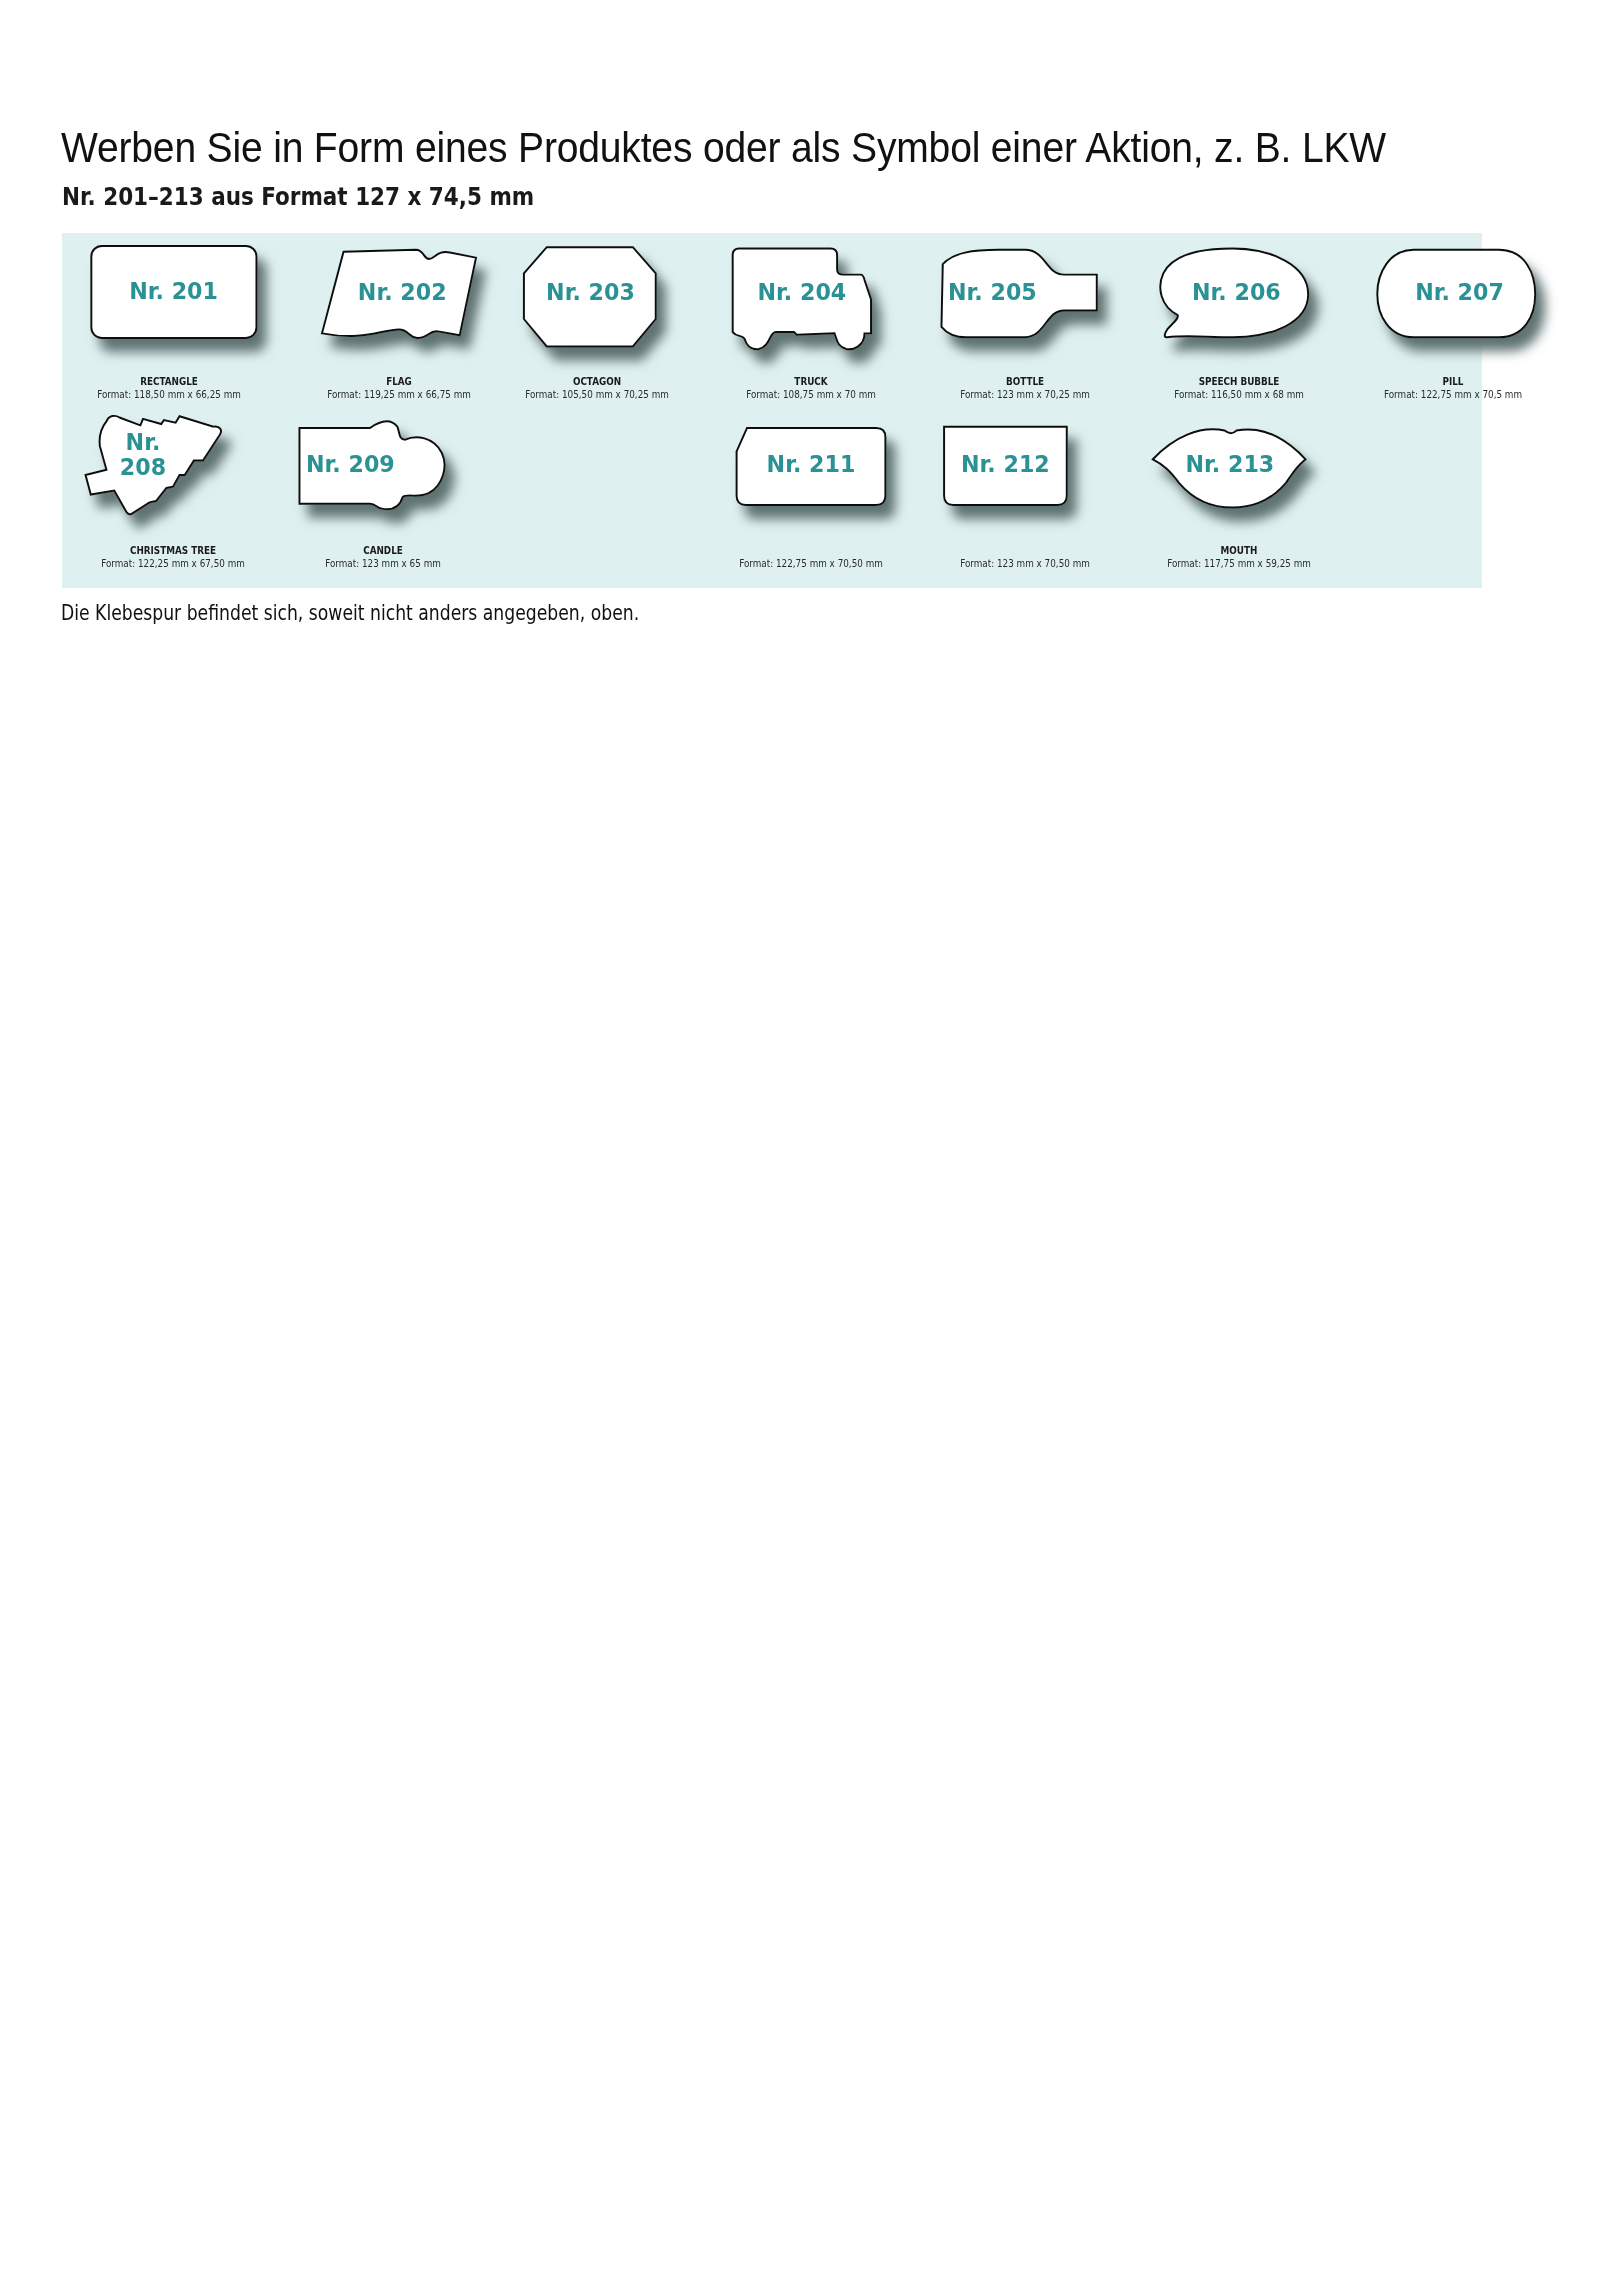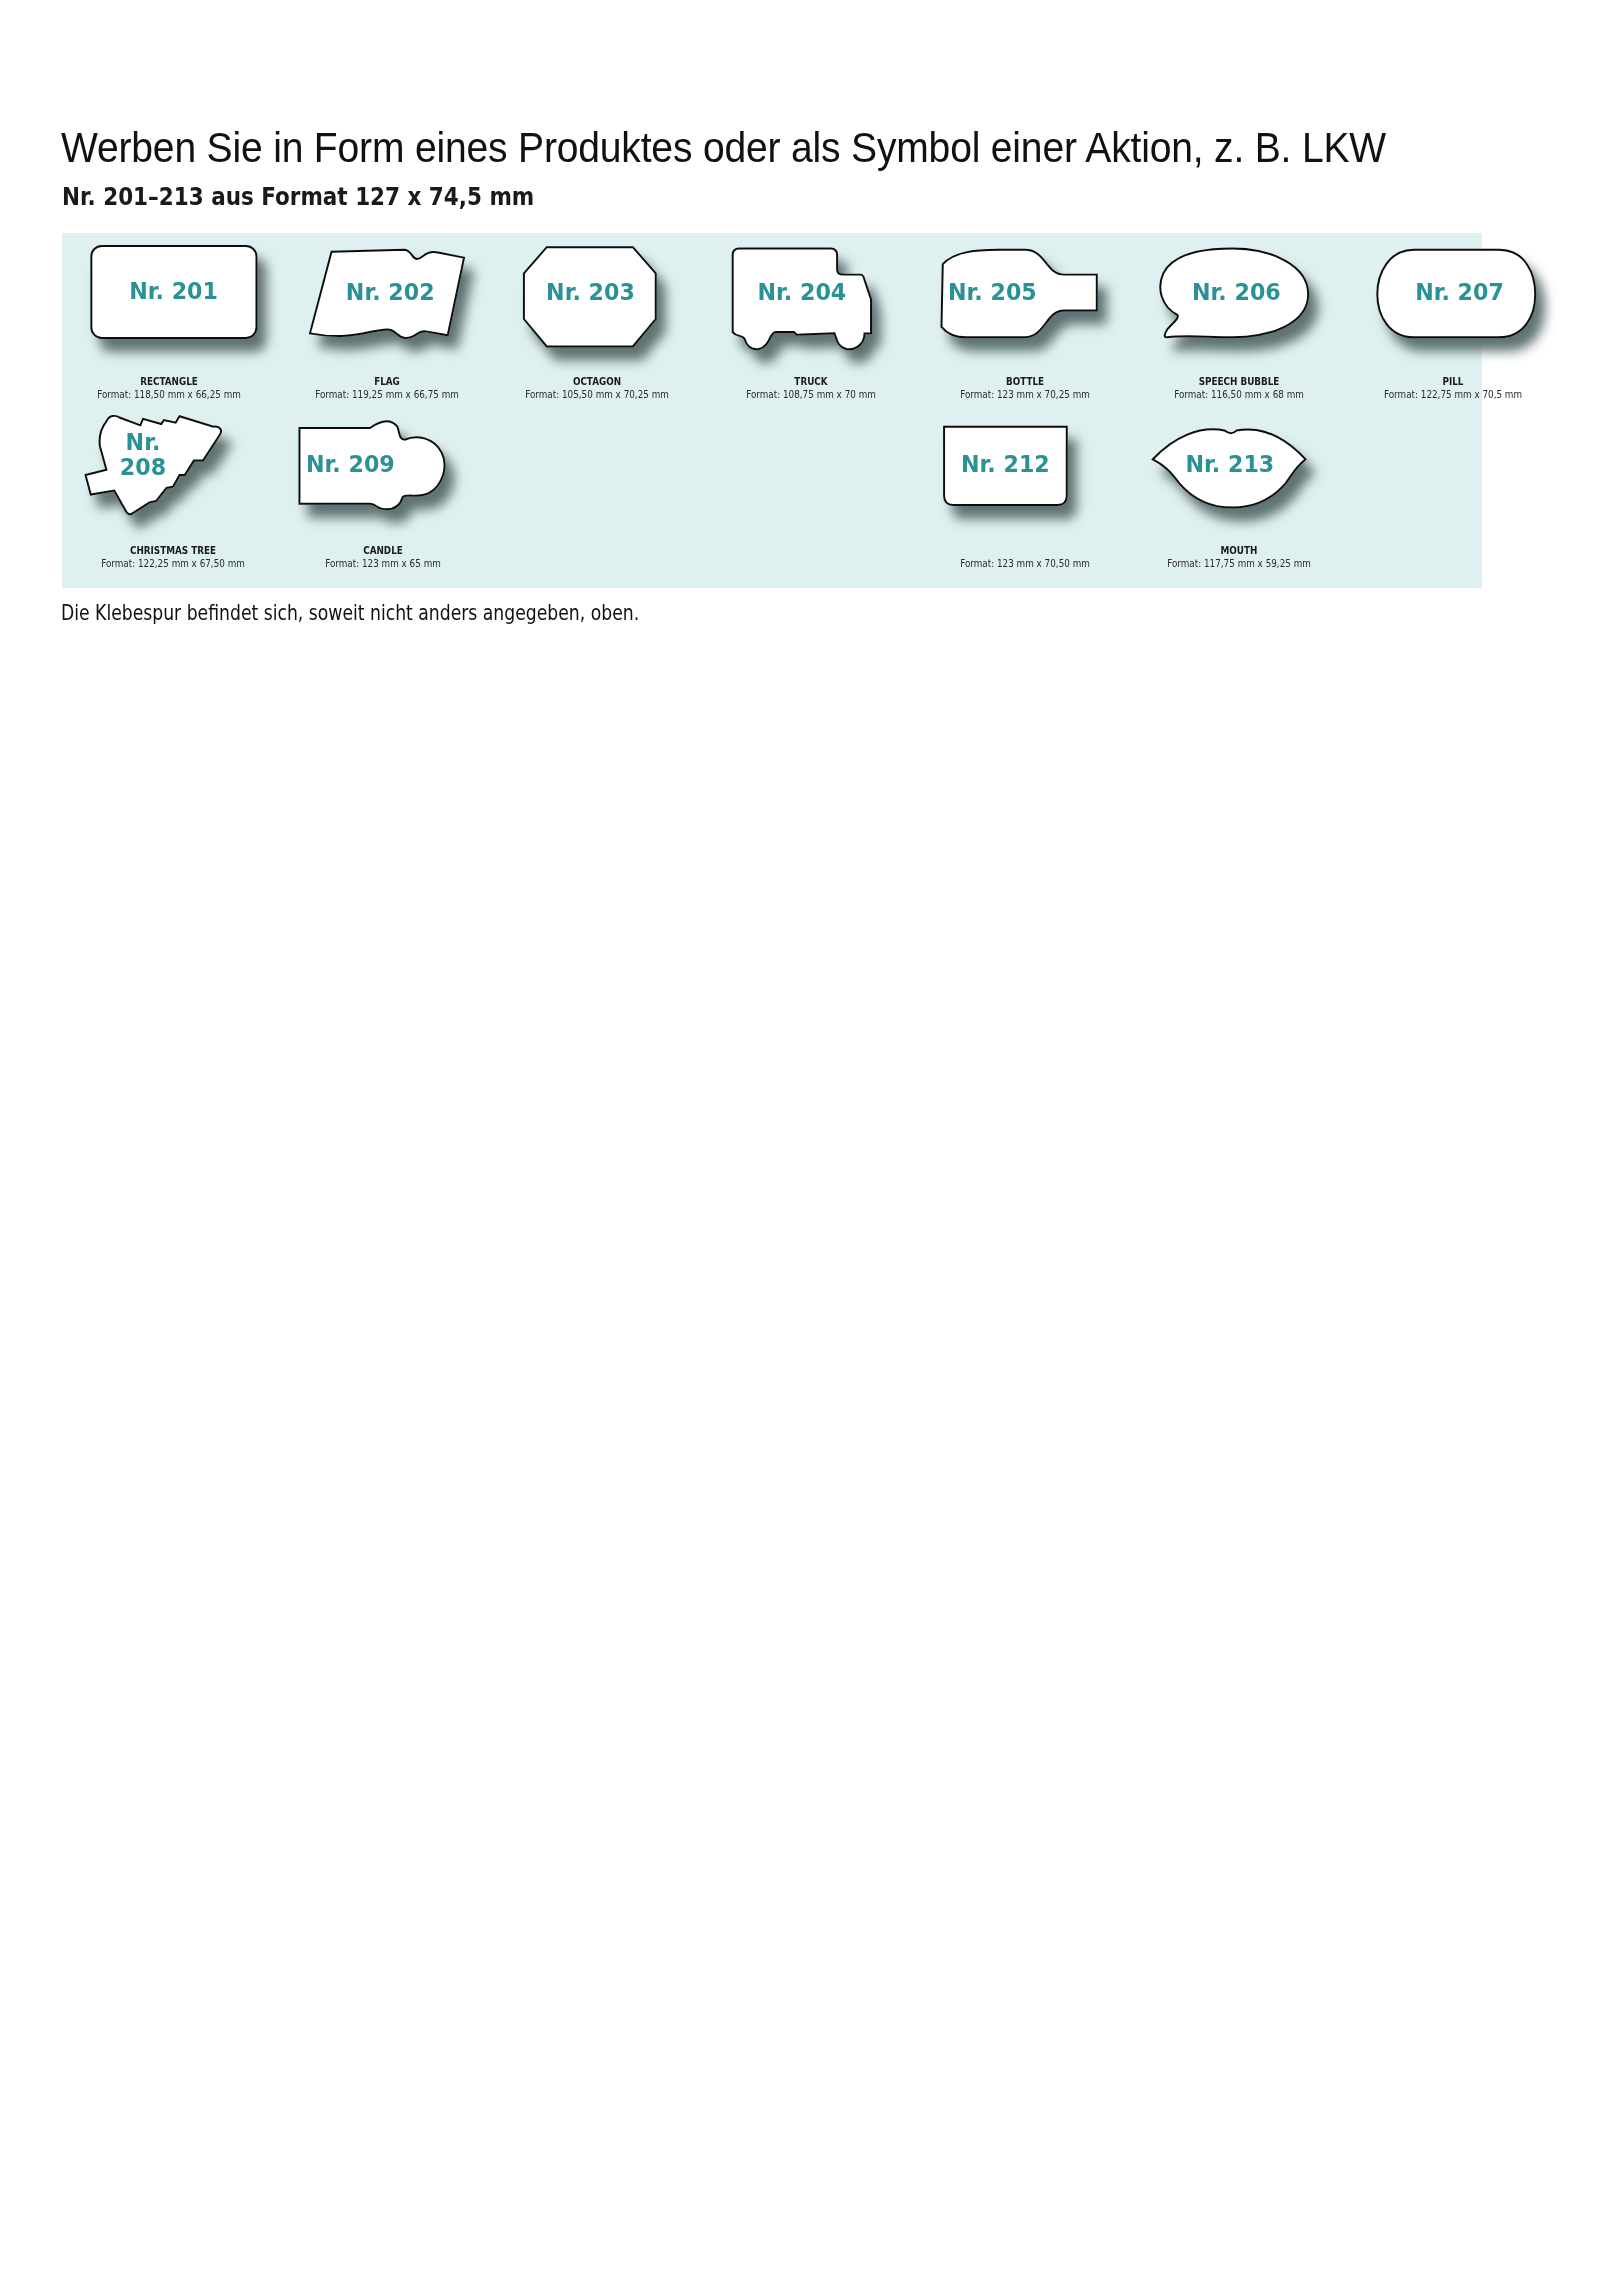--- a/index.html
+++ b/index.html
@@ -71,21 +71,21 @@
 
   <div class="cell" style="left:0;top:9.2px">
     <svg class="shape" viewBox="0 0 300 190">
       <rect x="31" y="6" width="253" height="141" rx="16" fill="#fff" stroke="#111" stroke-width="3" filter="url(#sh)"></rect>
       <text class="shape-text" x="157" y="88" text-anchor="middle" fill="#2a9295">Nr. 201</text>
     </svg>
     <div class="label-name">RECTANGLE</div>
     <div class="label-format">Format: 118,50 mm x 66,25 mm</div>
   </div>
 
-  <div class="cell" style="left:218px;top:9.2px">
+  <div class="cell" style="left:230px;top:9.2px">
     <svg class="shape" viewBox="0 0 300 190">
       <path d="M65 15 L176 12 C188 12 188 26 196 26 C205 26 208 12 228 16 L268 24 L243 143 L210 137 C196 134 196 148 178 147 C164 146 165 134 150 134 C124 134 96 152 32 140 Z" fill="#fff" stroke="#111" stroke-width="3" filter="url(#sh)"></path>
       <text class="shape-text" x="155" y="89" text-anchor="middle" fill="#2a9295">Nr. 202</text>
     </svg>
     <div class="label-name">FLAG</div>
     <div class="label-format">Format: 119,25 mm x 66,75 mm</div>
   </div>
 
   <div class="cell" style="left:428px;top:9.2px">
     <svg class="shape" viewBox="0 0 300 190">
@@ -145,20 +145,28 @@
   <div class="cell" style="left:214px;top:178px">
     <svg class="shape" viewBox="0 0 300 190">
       <path d="M22 26 L130 26 C150 12 164 14 172 24 C176 34 174 44 184 44 C200 36 228 40 240 64 C250 84 242 114 220 126 C204 134 186 126 180 132 C176 146 166 152 150 150 C140 150 140 142 130 142 L22 142 Z" fill="#fff" stroke="#111" stroke-width="3" filter="url(#sh)"></path>
       <text class="shape-text" x="100" y="94" text-anchor="middle" fill="#2a9295">Nr. 209</text>
     </svg>
     <div class="label-name">CANDLE</div>
     <div class="label-format">Format: 123 mm x 65 mm</div>
   </div>
 
 
+  <div class="cell" style="left:642px;top:178px">
+    <svg class="shape" viewBox="0 0 300 190">
+      <path d="M52 26 L250 26 Q264 26 264 40 L264 130 Q264 144 250 144 L50 144 Q36 144 36 130 L36 62 Z" fill="#fff" stroke="#111" stroke-width="3" filter="url(#sh)"></path>
+      <text class="shape-text" x="150" y="94" text-anchor="middle" fill="#2a9295">Nr. 211</text>
+    </svg>
+    <div class="label-name"></div>
+    <div class="label-format">Format: 122,75 mm x 70,50 mm</div>
+  </div>
 
   <div class="cell" style="left:856px;top:178px">
     <svg class="shape" viewBox="0 0 300 190">
       <path d="M26 24 L214 24 L214 130 Q214 144 200 144 L40 144 Q26 144 26 130 Z" fill="#fff" stroke="#111" stroke-width="3" filter="url(#sh)"></path>
       <text class="shape-text" x="120" y="94" text-anchor="middle" fill="#2a9295">Nr. 212</text>
     </svg>
     <div class="label-name"></div>
     <div class="label-format">Format: 123 mm x 70,50 mm</div>
   </div>
 

